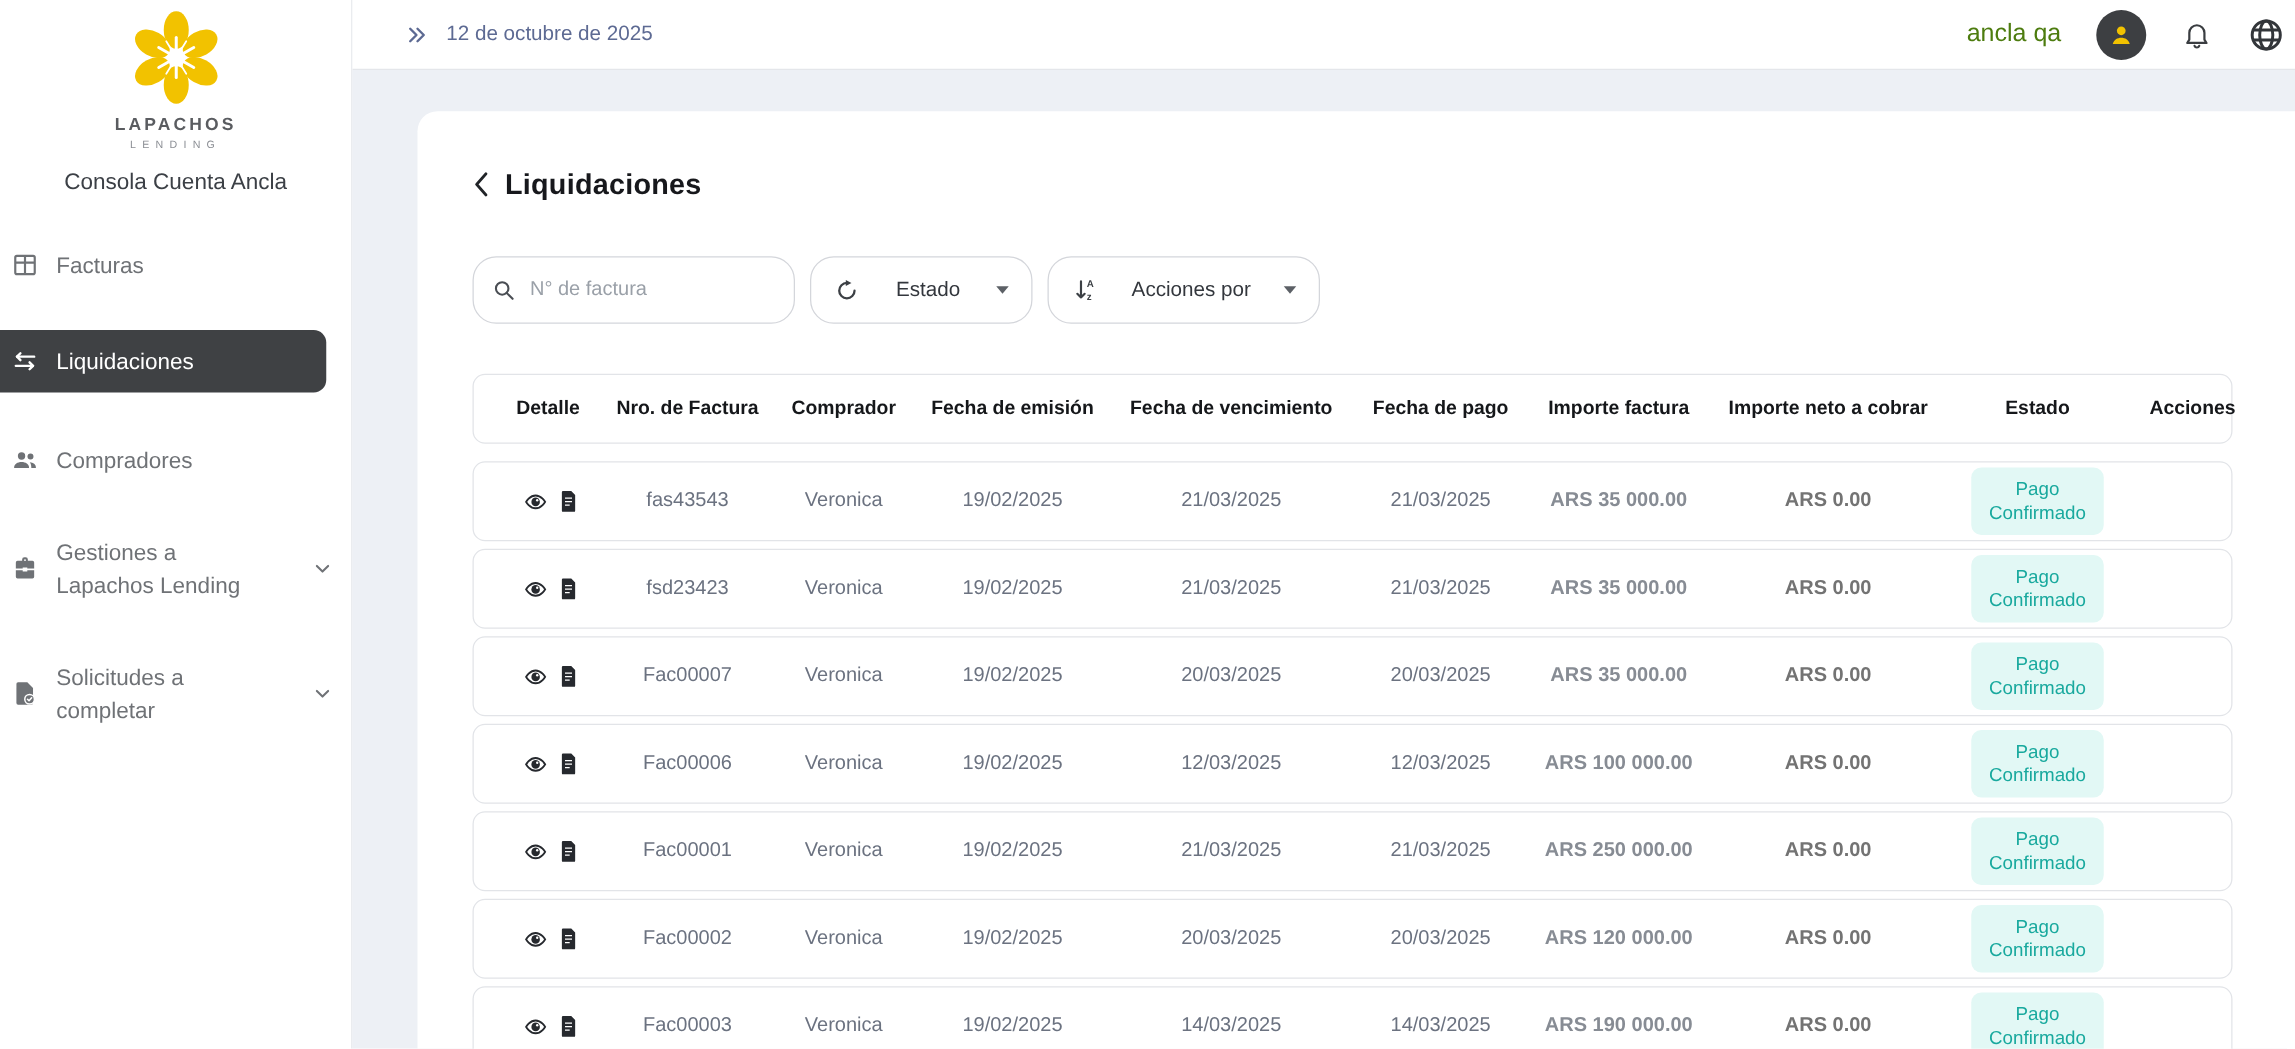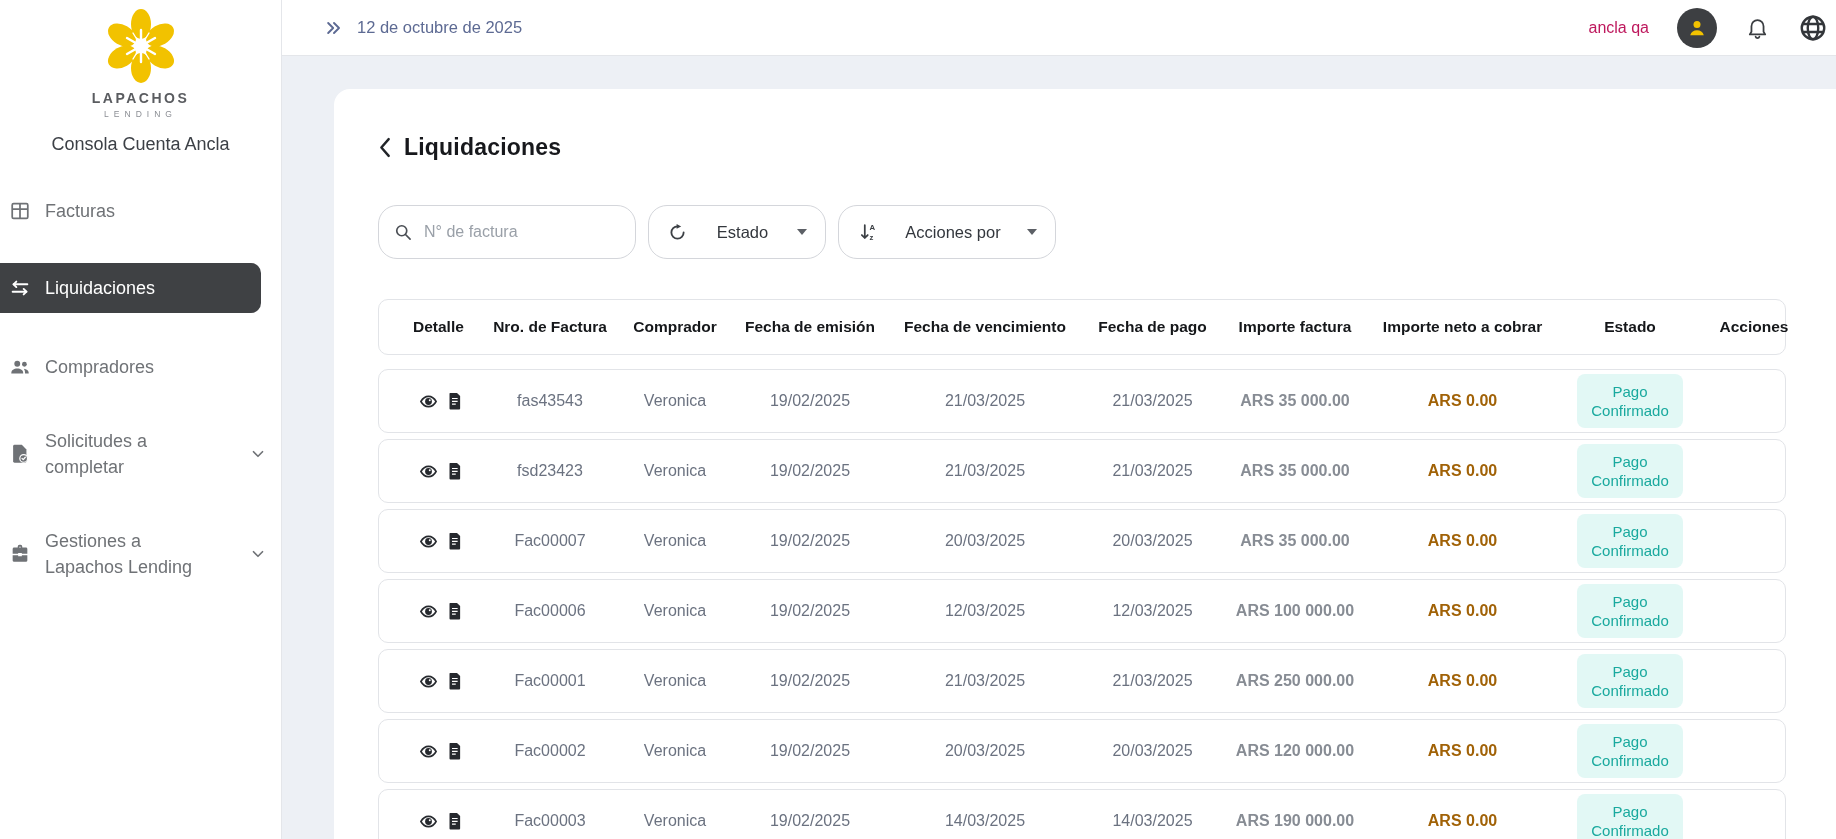--- a/index.html
+++ b/index.html
@@ -26,21 +26,21 @@
                        margin-right:20px; padding:12px 14px 12px 9px; margin-bottom:32px; }
   .nav-chevron { margin-left:auto; display:flex; }
 
   
   .main { flex:1; display:flex; flex-direction:column; min-width:0; }
   .topbar { height:56px; flex-shrink:0; background:#fff; border-bottom:1px solid #e4e6ea;
             display:flex; align-items:center; justify-content:space-between; padding:0 6px 0 42px; }
   .topbar-left { display:flex; align-items:center; gap:13px; }
   .topbar-date { font-size:16.5px; color:#5d6a93; }
   .topbar-right { display:flex; align-items:center; gap:28px; padding-right:2px; }
-  .user-name { font-size:16px; color:#be185d; }
+  .user-name { font-size:20px; color:#4d7c0f; }
   .avatar { width:40px; height:40px; border-radius:50%; background:#3d3f42; display:flex;
             align-items:center; justify-content:center; cursor:pointer; }
   .icon-btn { display:flex; align-items:center; justify-content:center; cursor:pointer; }
 
   .content { flex:1; background:#edf0f5; padding:33px 0 0 52px; min-height:0; }
   .card { background:#ffffff; border-radius:16px 0 0 0; height:100%; padding:42px 50px 0 44px; }
 
   .page-title-row { display:flex; align-items:center; gap:13px; height:32px; }
   .page-title { font-size:23px; font-weight:600; color:#17181c; margin:0; letter-spacing:.2px; }
 
@@ -64,21 +64,21 @@
   .trow { display:grid;
           grid-template-columns:90px 130px 120px 150px 200px 135px 150px 185px 150px 98px;
           align-items:center; border:1px solid #e2e4e8; border-radius:10px; background:#fff;padding-left:16px; }
   .trow.thead { height:56px; margin-bottom:14px; font-weight:bold; font-size:15.5px; color:#15171a; }
   .trow.data { height:64px; margin-bottom:6px; font-size:16px; color:#6b7280; }
   .cell { text-align:center; }
   .cell.first { text-align:left; padding-left:18px; }
   .cell.detalle { display:flex; align-items:center; gap:9px; padding-left:24px; }
   .cell.detalle .ricon { display:flex; cursor:pointer; }
   .amt { font-weight:bold; color:#878c94; }
-  .net { font-weight:bold; color:#a16207; }
+  .net { font-weight:bold; color:#737373; }
   .chip { display:inline-block; width:106px; padding:8px 6px; border-radius:8px;
           background:#e2f8f5; color:#19a99e; font-size:15px; line-height:19px; }
 </style>
 </head>
 <body>
 
 <div class="app">
 
   <aside class="sidebar">
     <div class="logo-wrap">
@@ -154,42 +154,42 @@
             <path d="M2.5 18.5c0-3 3-4.8 6.5-4.8s6.5 1.8 6.5 4.8v.5H2.5z"></path>
             <circle cx="16.8" cy="9" r="2.6"></circle>
             <path d="M16.2 14c3 .3 5.3 1.9 5.3 4.4v.6h-4v-.5c0-1.8-.5-3.3-1.3-4.5z"></path>
           </svg>
         </span>
         <span class="nav-label">Compradores</span>
       </div>
 
       <div class="nav-item">
         <span class="nicon">
+          <svg width="22" height="22" viewBox="0 0 24 24" fill="#6F7276">
+            <path d="M9.5 5V4a2 2 0 0 1 2-2h1a2 2 0 0 1 2 2v1h4A1.5 1.5 0 0 1 20 6.5v5.3h-6v-1h-4v1H4V6.5A1.5 1.5 0 0 1 5.5 5h4zm1.6 0h1.8V4h-1.8v1z"></path>
+            <path d="M4 13.3h6v1.2h4v-1.2h6V19a1.5 1.5 0 0 1-1.5 1.5h-13A1.5 1.5 0 0 1 4 19v-5.7z"></path>
+          </svg>
+        </span>
+        <span class="nav-label">Gestiones a Lapachos Lending</span>
+        <span class="nav-chevron">
+          <svg width="18" height="18" viewBox="0 0 24 24">
+              <path d="M6 9l6 6 6-6" fill="none" stroke="#6F7276" stroke-width="2.2" stroke-linecap="round" stroke-linejoin="round"></path>
+            </svg>
+        </span>
+      </div>
+
+      <div class="nav-item">
+        <span class="nicon">
           <svg width="22" height="22" viewBox="0 0 24 24">
             <path d="M6 2h8l5 5v13a1.5 1.5 0 0 1-1.5 1.5H6A1.5 1.5 0 0 1 4.5 20V3.5A1.5 1.5 0 0 1 6 2z" fill="#6F7276"></path>
             <circle cx="16" cy="16.8" r="4.2" fill="#6F7276" stroke="#ffffff" stroke-width="1.3"></circle>
             <path d="M14.2 16.8l1.3 1.3 2.3-2.6" stroke="#ffffff" stroke-width="1.4" fill="none" stroke-linecap="round" stroke-linejoin="round"></path>
           </svg>
         </span>
         <span class="nav-label">Solicitudes a completar</span>
-        <span class="nav-chevron">
-          <svg width="18" height="18" viewBox="0 0 24 24">
-              <path d="M6 9l6 6 6-6" fill="none" stroke="#6F7276" stroke-width="2.2" stroke-linecap="round" stroke-linejoin="round"></path>
-            </svg>
-        </span>
-      </div>
-
-      <div class="nav-item">
-        <span class="nicon">
-          <svg width="22" height="22" viewBox="0 0 24 24" fill="#6F7276">
-            <path d="M9.5 5V4a2 2 0 0 1 2-2h1a2 2 0 0 1 2 2v1h4A1.5 1.5 0 0 1 20 6.5v5.3h-6v-1h-4v1H4V6.5A1.5 1.5 0 0 1 5.5 5h4zm1.6 0h1.8V4h-1.8v1z"></path>
-            <path d="M4 13.3h6v1.2h4v-1.2h6V19a1.5 1.5 0 0 1-1.5 1.5h-13A1.5 1.5 0 0 1 4 19v-5.7z"></path>
-          </svg>
-        </span>
-        <span class="nav-label">Gestiones a Lapachos Lending</span>
         <span class="nav-chevron">
           <svg width="18" height="18" viewBox="0 0 24 24">
               <path d="M6 9l6 6 6-6" fill="none" stroke="#6F7276" stroke-width="2.2" stroke-linecap="round" stroke-linejoin="round"></path>
             </svg>
         </span>
       </div>
 
     </nav>
   </aside>
 

